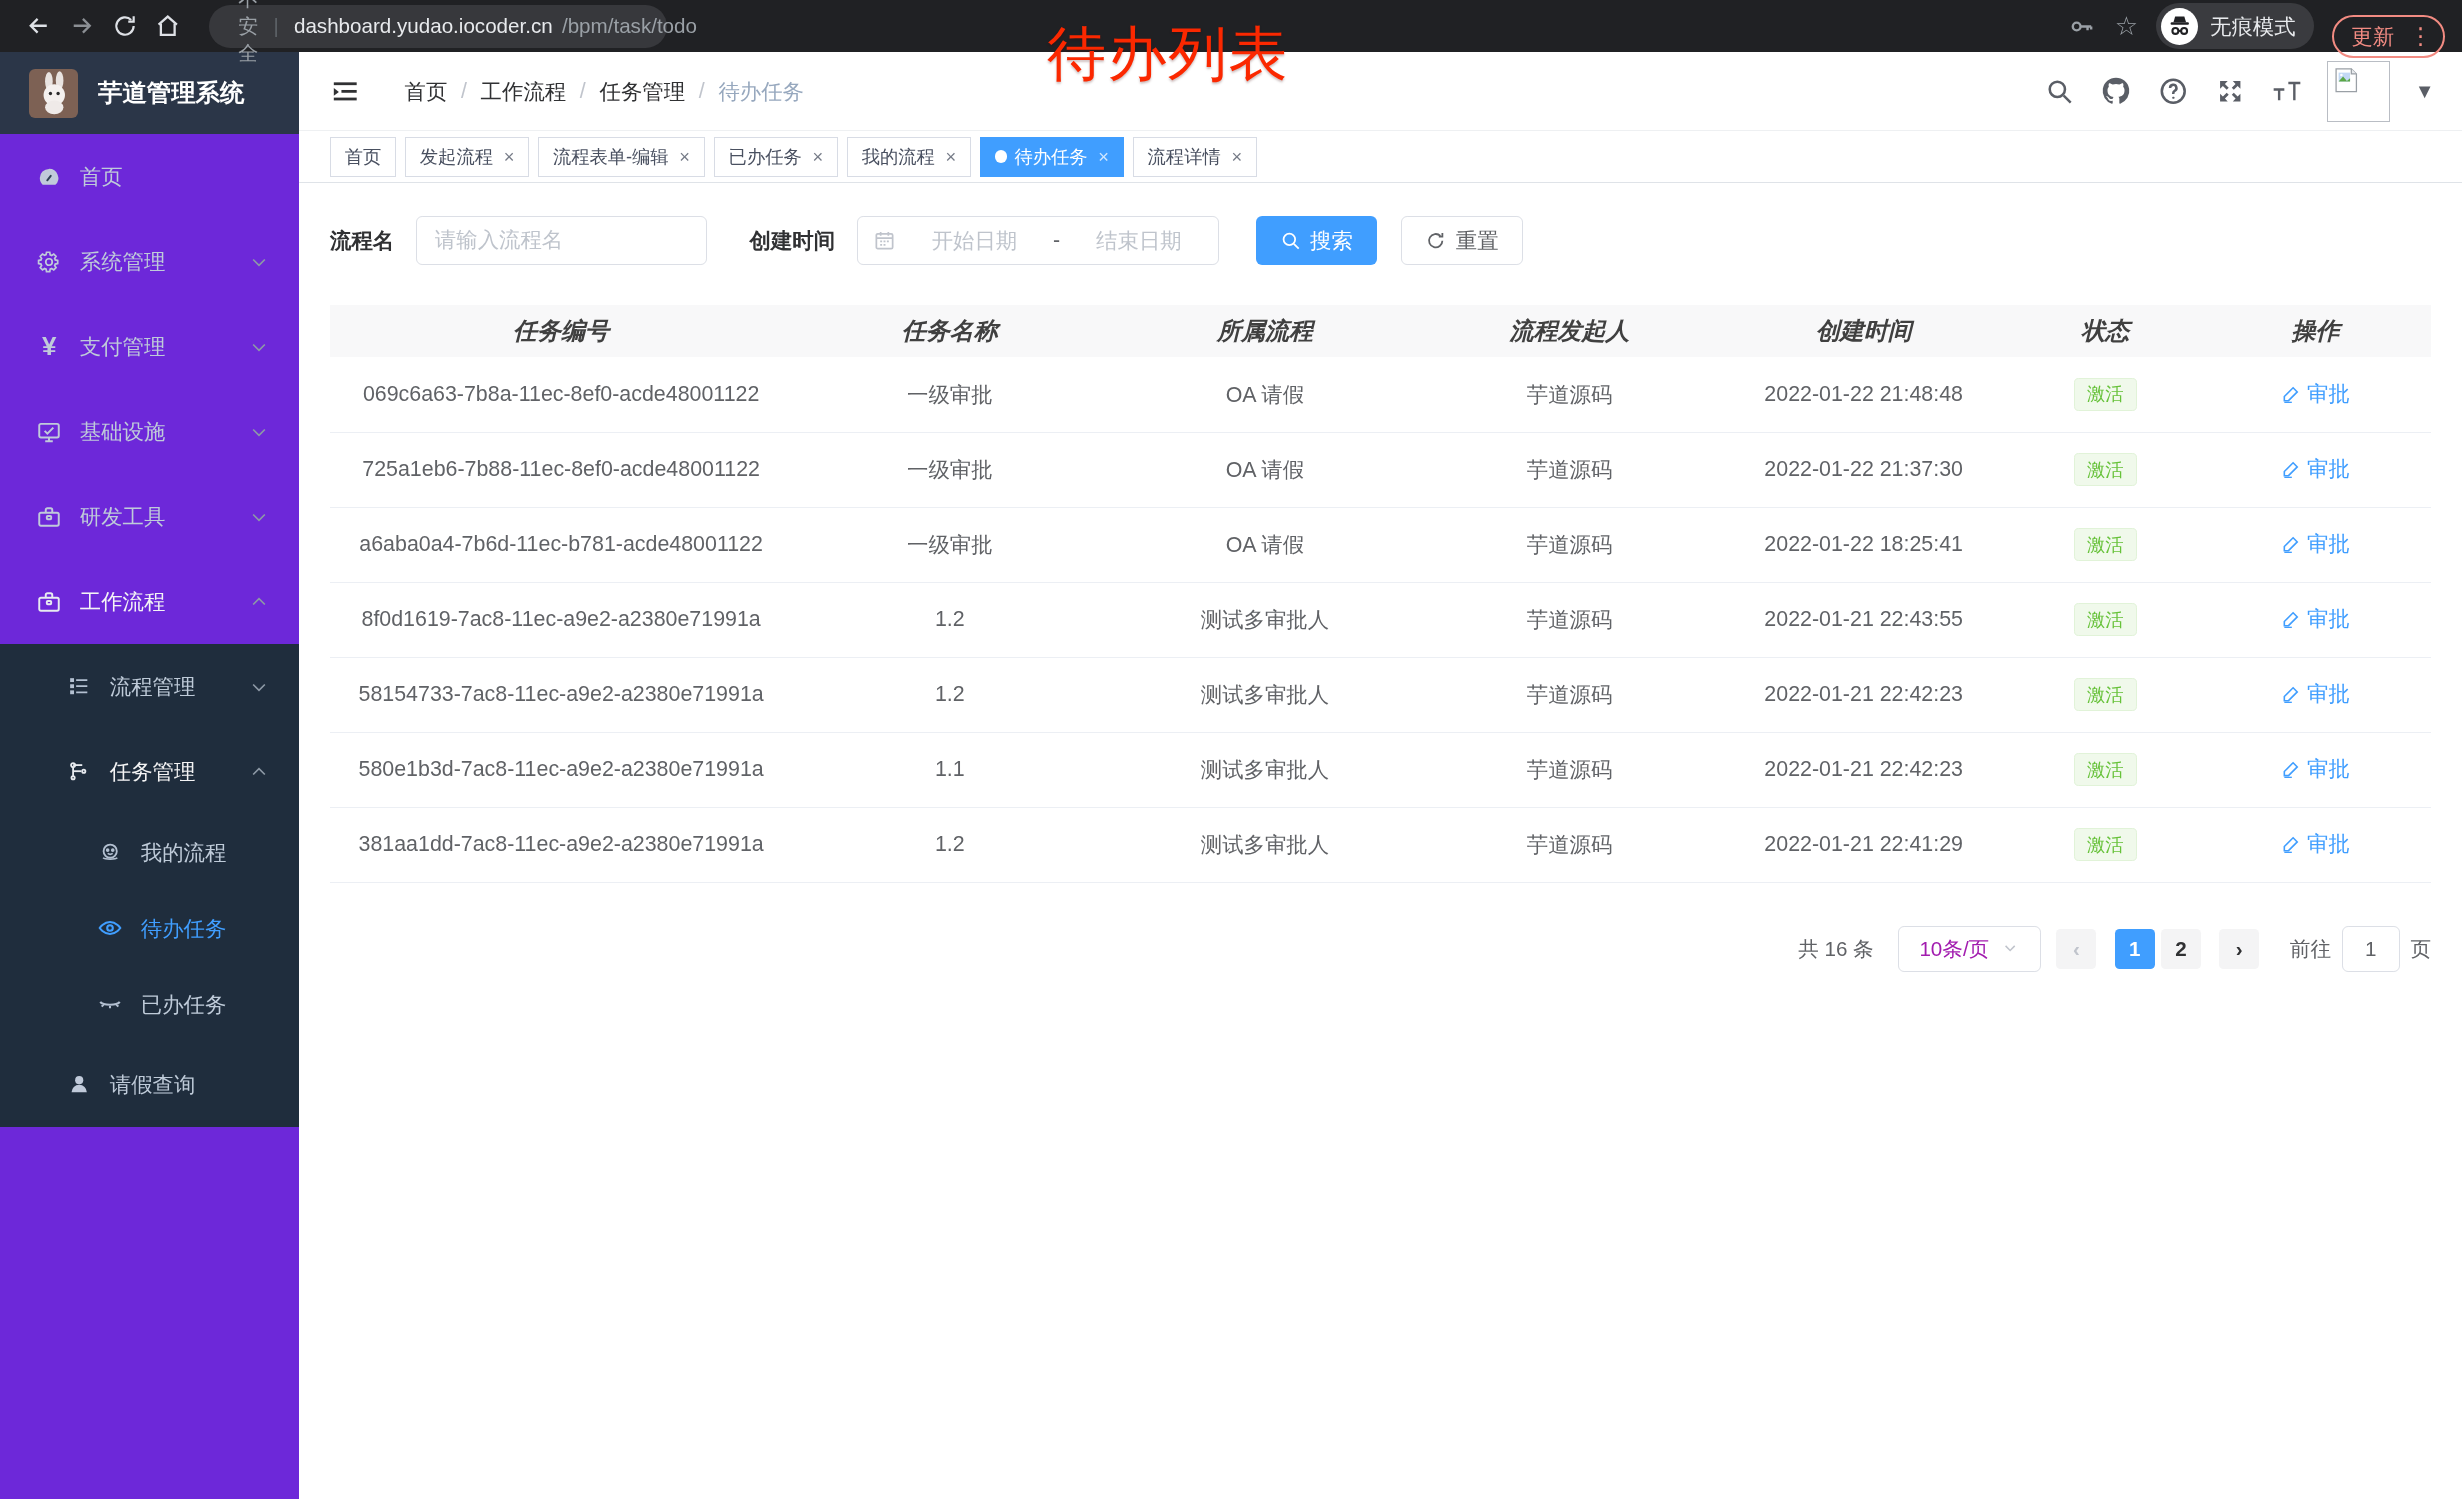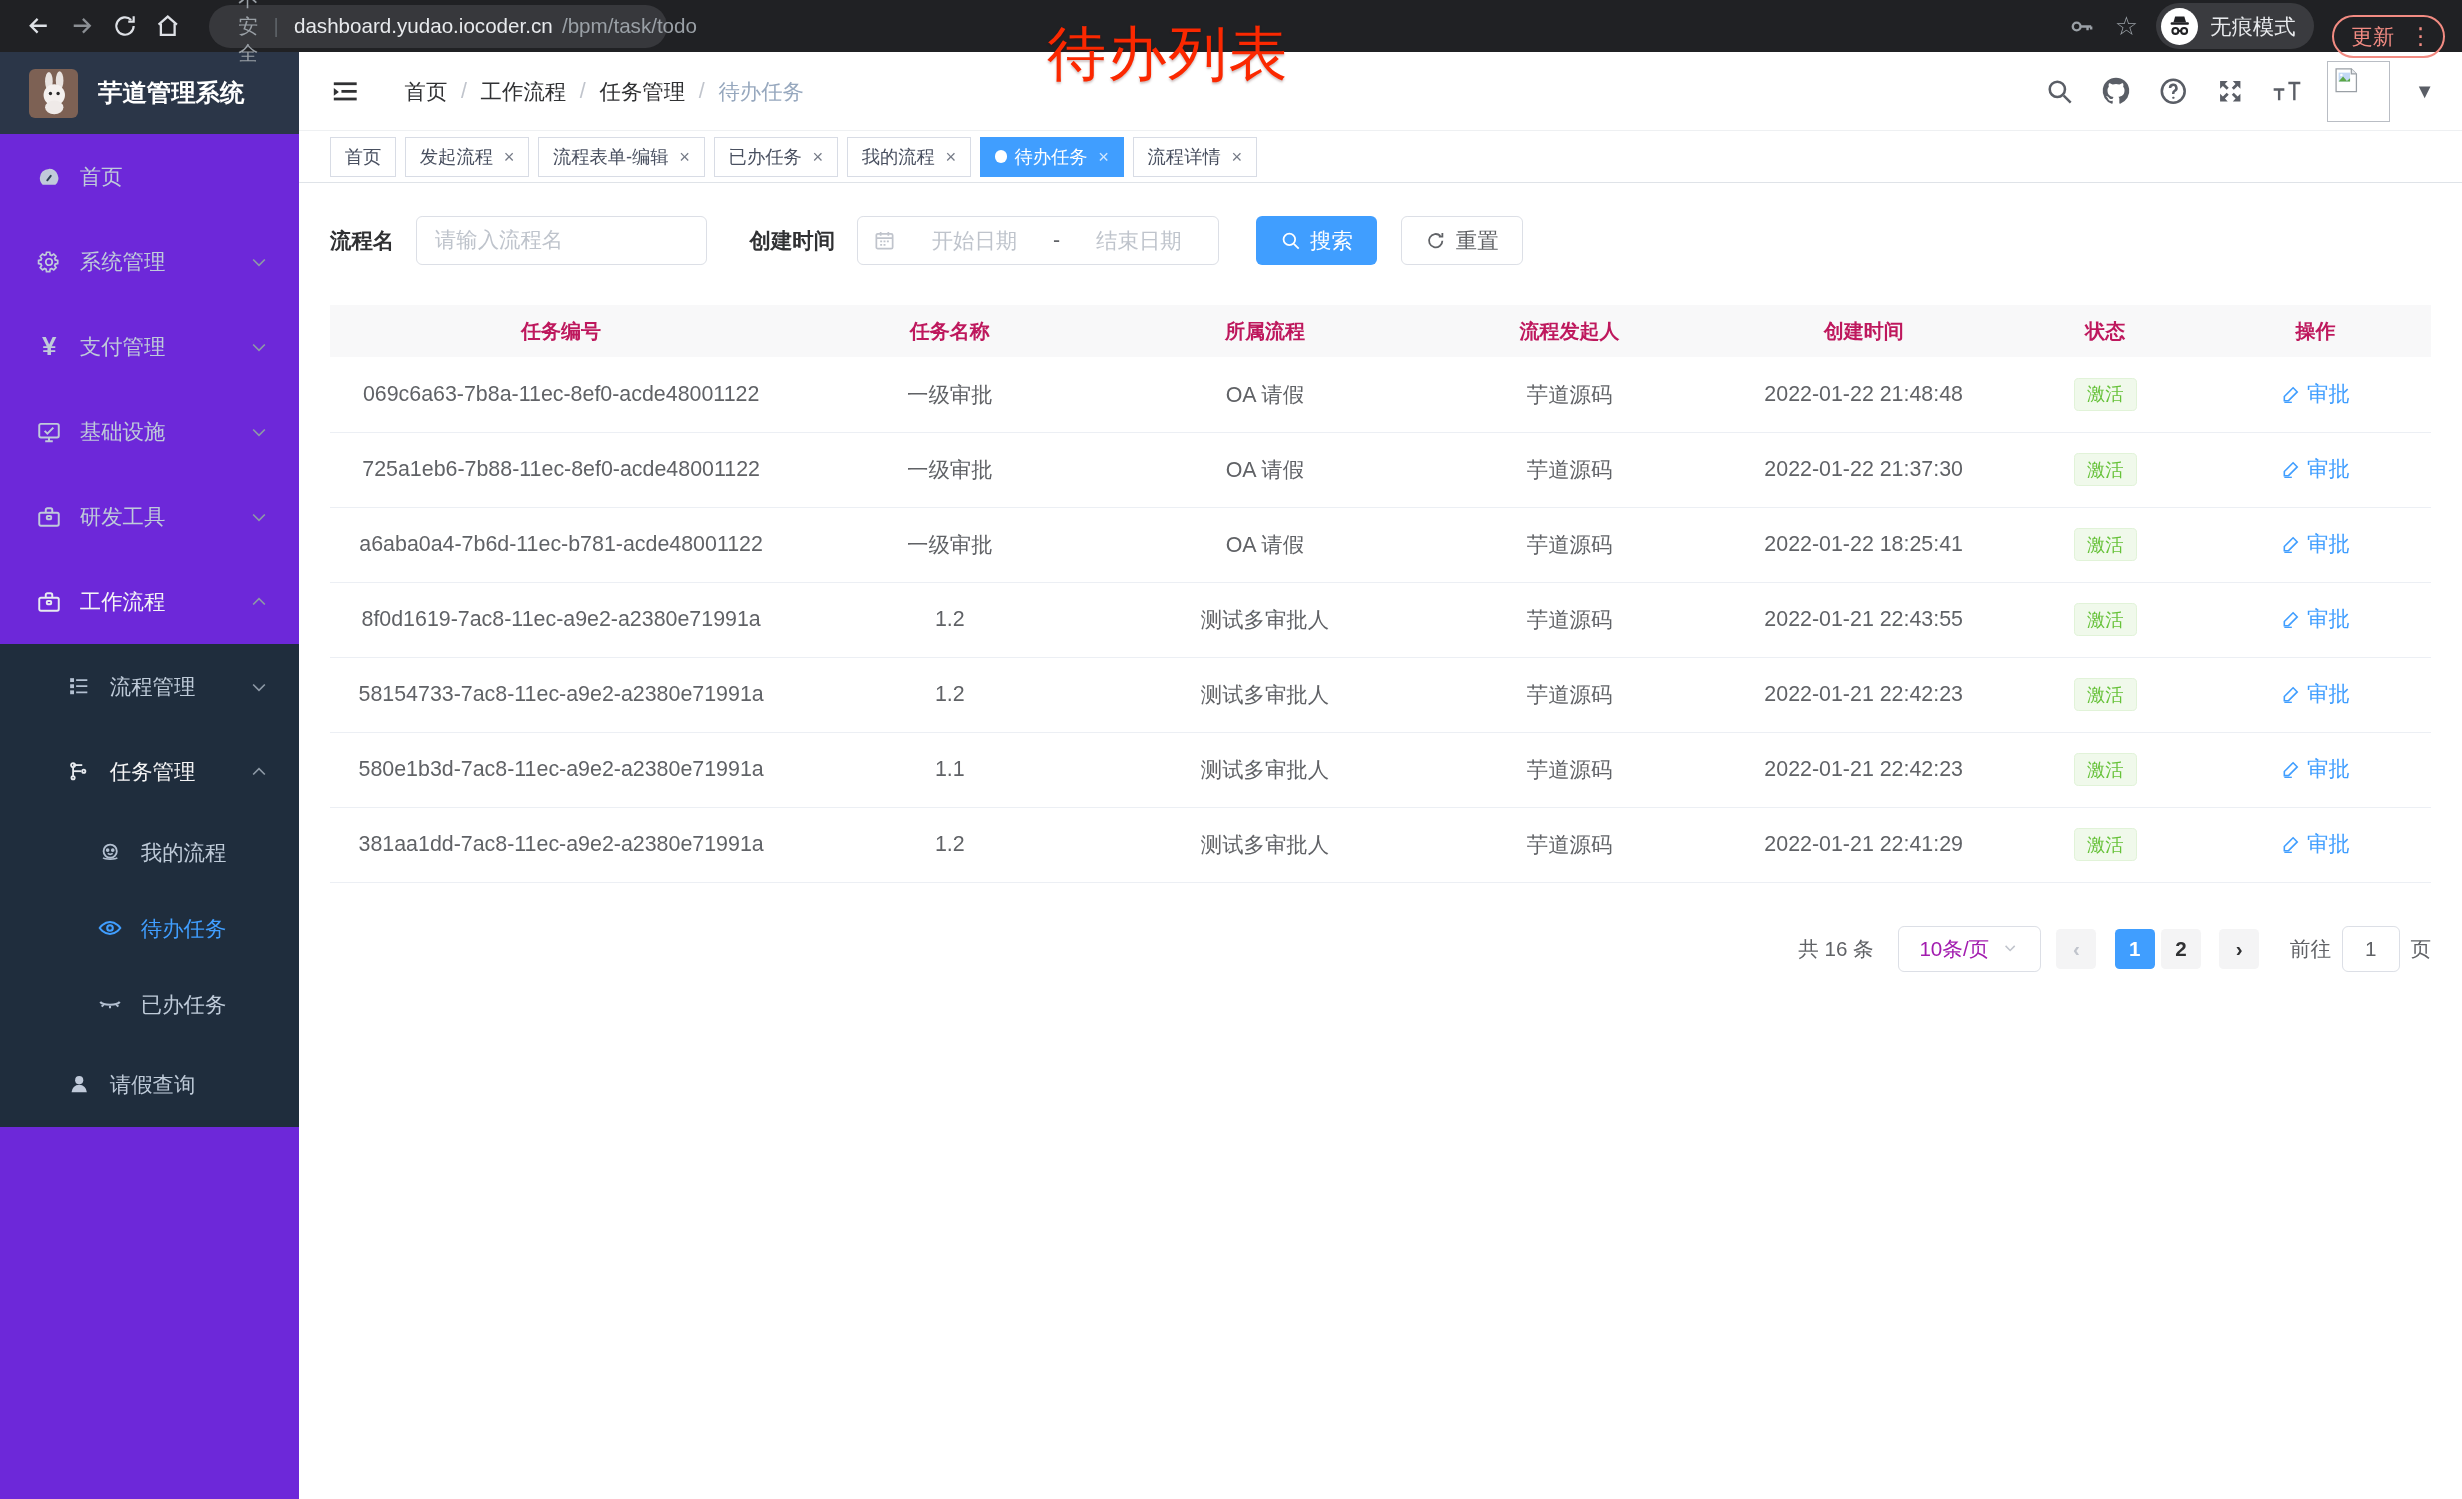--- a/index.html
+++ b/index.html
@@ -76,21 +76,21 @@
   .txt-input::placeholder { color:#bfc4cc; }
   .daterange { width:362px; height:49px; border:1.5px solid #dcdfe6; border-radius:6.1px; display:flex; align-items:center; padding:0 15.3px; gap:15.3px; color:#bfc4cc; }
   .daterange .ph { font-size:21.4px; flex:1; text-align:center; }
   .daterange .dash { color:#606266; font-size:21.4px; }
   .btn { height:49px; border-radius:6.1px; display:flex; align-items:center; gap:9.2px; font-size:21.4px; padding:0 23px; cursor:pointer; border:1.5px solid transparent; }
   .btn-primary { background:#409eff; color:#fff; margin-left:37px; }
   .btn-plain { background:#fff; border-color:#dcdfe6; color:#606266; margin-left:24.4px; }
 
   
   table.grid { width:100%; border-collapse:collapse; margin-top:40px; table-layout:fixed; }
-  .grid th { height:52px; background:#f8f8f9; color:#be185d; font-size:20px; font-weight:600; text-align:center; }
+  .grid th { height:52px; background:#f8f8f9; color:#404040; font-size:24px; font-weight:600; text-align:center;font-style:italic; }
   .grid td { height:75px; text-align:center; font-size:21.4px; color:#606266; border-bottom:1.5px solid #eceff4; overflow:hidden; white-space:nowrap; }
   .badge { display:inline-block; background:#f0f9eb; border:1.5px solid #e1f3d8; color:#67c23a; font-size:18.3px; border-radius:4.6px; padding:4.6px 12.2px; line-height:1.2; }
   .act-link { color:#409eff; display:inline-flex; align-items:center; gap:6.1px; cursor:pointer; font-size:21.4px; }
 
   
   .pager { display:flex; align-items:center; justify-content:flex-end; gap:12.2px; margin-top:43px; font-size:20.6px; color:#606266; }
   .pg-total { margin-right:12.2px; }
   .pg-size { width:143px; height:46px; border:1.5px solid #dcdfe6; border-radius:6.1px; display:flex; align-items:center; justify-content:center; gap:12.2px; color:#a21caf; cursor:pointer; }
   .pg-btn { min-width:40px; height:40px; border-radius:4.6px; background:#f4f4f5; display:flex; align-items:center; justify-content:center; font-size:20.6px; font-weight:bold; color:#303133; cursor:pointer; margin:0 3.1px; }
   .pg-btn.disabled { color:#c0c4cc; cursor:default; }

